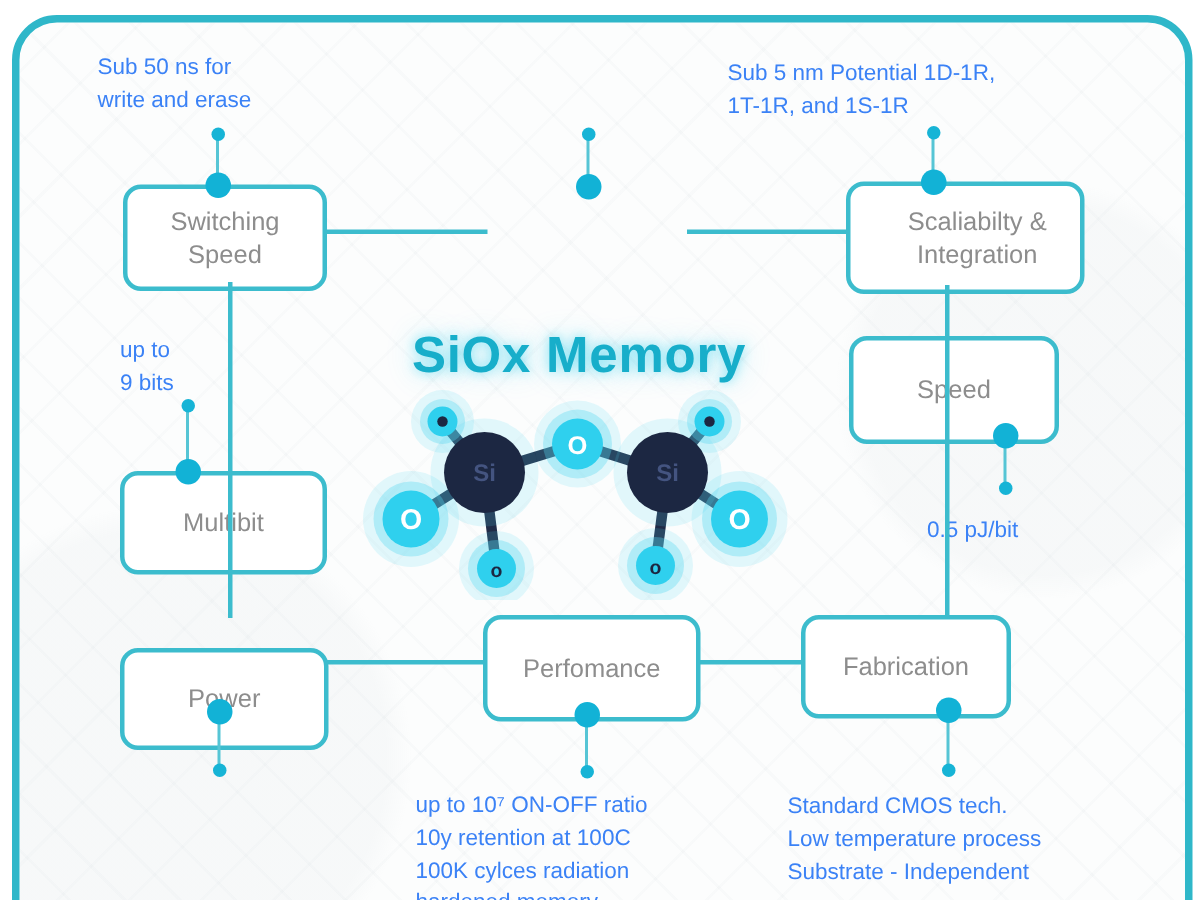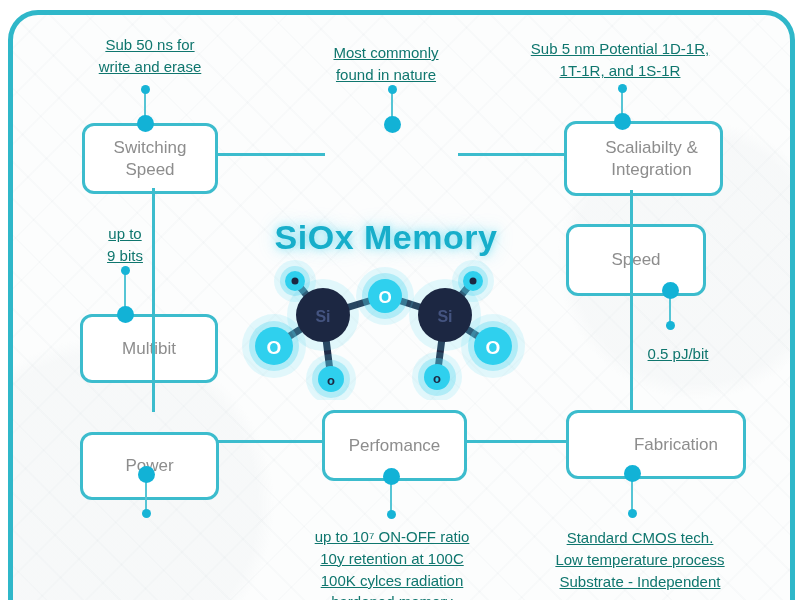--- a/index.html
+++ b/index.html
@@ -31,22 +31,22 @@
     display:flex;align-items:center;justify-content:center;
     color:#8d8d8d;font-size:17px;line-height:1.25;text-align:center;
     white-space:pre-line;
   }
   .hline{position:absolute;height:3px;background:#3cbccd;z-index:1;}
   .vline{position:absolute;width:3px;background:#3cbccd;z-index:3;}
   .stem{position:absolute;width:2px;background:#56c5d5;z-index:3;}
   .dot-big{position:absolute;width:17px;height:17px;border-radius:50%;background:#12b2d6;z-index:4;}
   .dot-small{position:absolute;width:9px;height:9px;border-radius:50%;background:#17b4d6;z-index:4;}
   .note{
-    position:absolute;z-index:2;color:#0f766e;font-size:15px;line-height:1.45;
-    text-align:center;white-space:pre-line;transform:translateX(-50%);text-decoration:underline;
+    position:absolute;z-index:2;color:#3b82f6;font-size:15px;line-height:1.45;
+    white-space:pre-line;transform:translateX(-50%);
   }
   .title{
     position:absolute;left:386px;top:218px;transform:translateX(-50%);
     font-size:34px;font-weight:bold;color:#17aeca;letter-spacing:0.5px;z-index:2;
     text-shadow:0 0 8px rgba(47,208,238,0.55), 0 0 20px rgba(47,208,238,0.3);
     white-space:nowrap;
   }
   .molecule{position:absolute;left:240px;top:255px;z-index:2;}
 </style>
 </head>
@@ -91,26 +91,24 @@
   <div class="dot-small" style="left:628px;top:509px;"></div>
 
   <div class="node" style="left:82px;top:123px;width:130px;height:65px;">Switching
 Speed</div>
   <div class="node" style="left:564px;top:121px;width:137px;height:69px;padding-left:16px;">Scaliabilty &amp;
 Integration</div>
   <div class="node" style="left:80px;top:314px;width:132px;height:63px;">Multibit</div>
   <div class="node" style="left:566px;top:224px;width:134px;height:66px;">Speed</div>
   <div class="node" style="left:80px;top:432px;width:133px;height:62px;">Power</div>
   <div class="node" style="left:322px;top:410px;width:139px;height:65px;">Perfomance</div>
-  <div class="node" style="left:566px;top:410px;width:134px;height:63px;padding-left:40px;">Fabrication</div>
+  <div class="node" style="left:534px;top:410px;width:134px;height:63px;">Fabrication</div>
 
   <div class="note" style="left:150px;top:34px;width:170px;">Sub 50 ns for
 write and erase</div>
-  <div class="note" style="left:386px;top:42px;width:180px;">Most commonly
-found in nature</div>
   <div class="note" style="left:620px;top:38px;width:270px;">Sub 5 nm Potential 1D-1R,
 1T-1R, and 1S-1R</div>
   <div class="note" style="left:125px;top:223px;width:90px;">up to
 9 bits</div>
   <div class="note" style="left:678px;top:343px;width:120px;">0.5 pJ/bit</div>
   <div class="note" style="left:392px;top:526px;width:230px;">up to 10⁷ ON-OFF ratio
 10y retention at 100C
 100K cylces radiation
 hardened memory</div>
   <div class="note" style="left:640px;top:527px;width:230px;">Standard CMOS tech.

